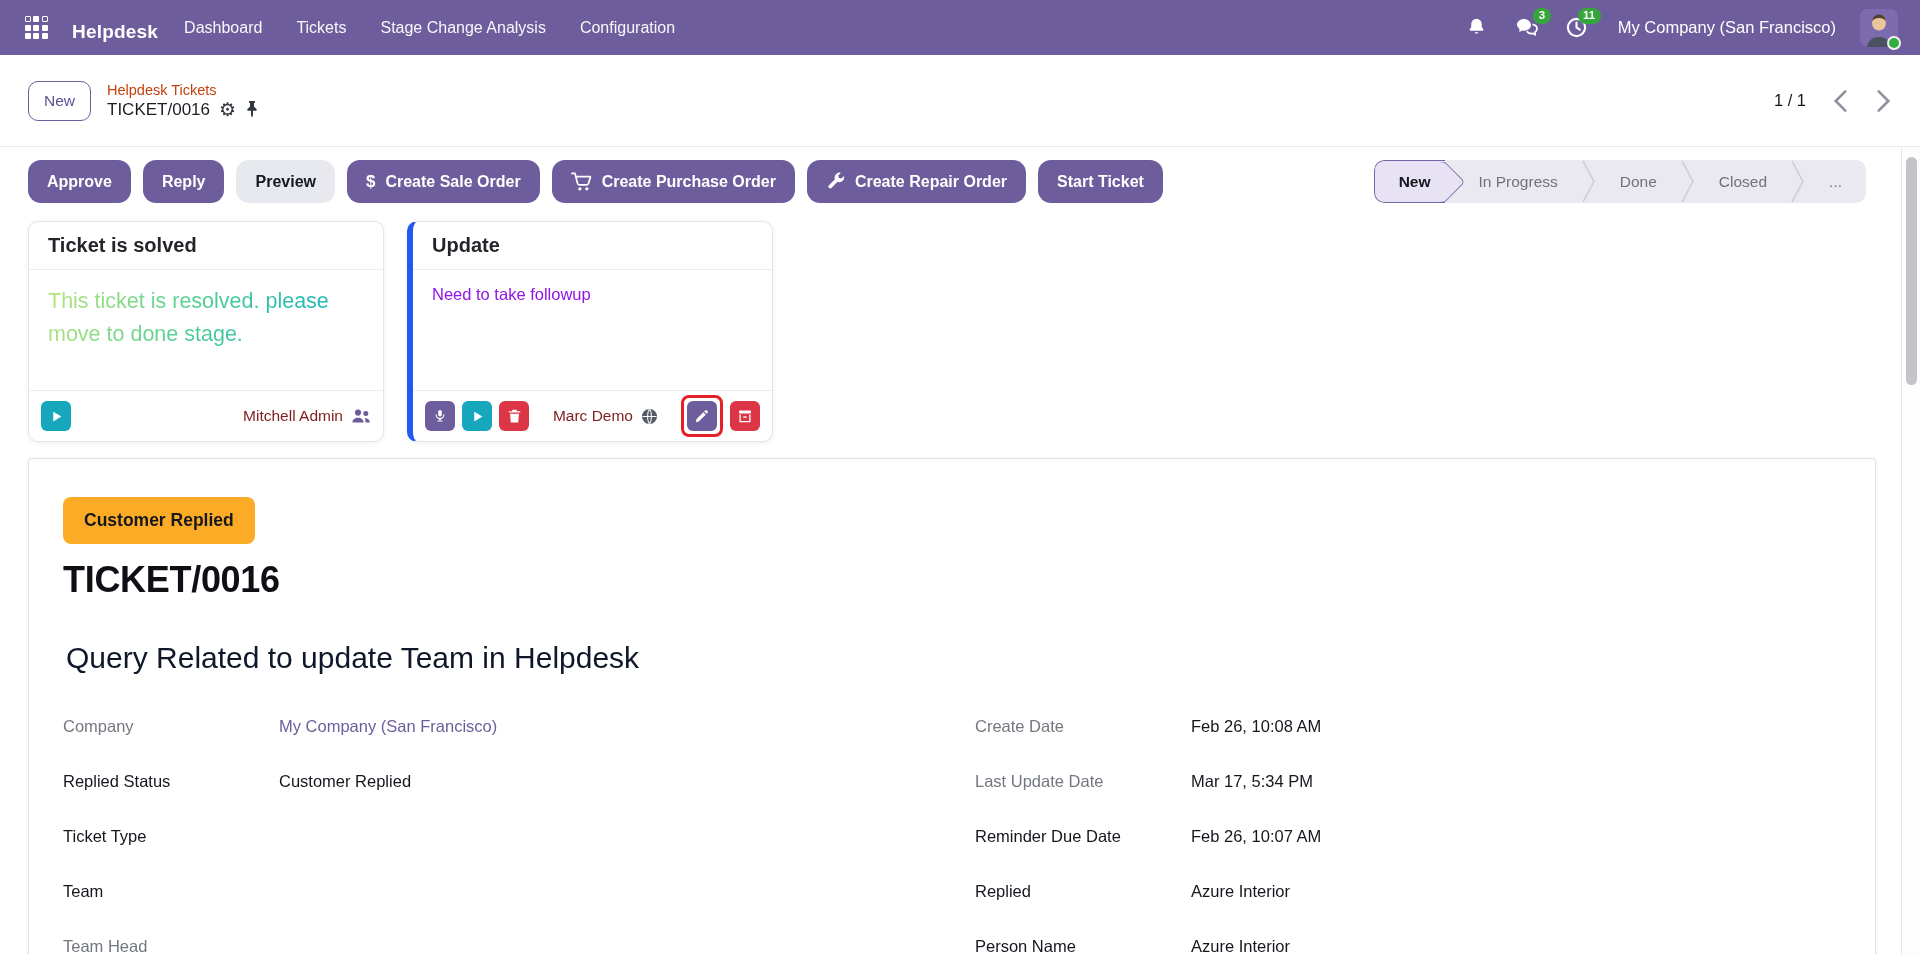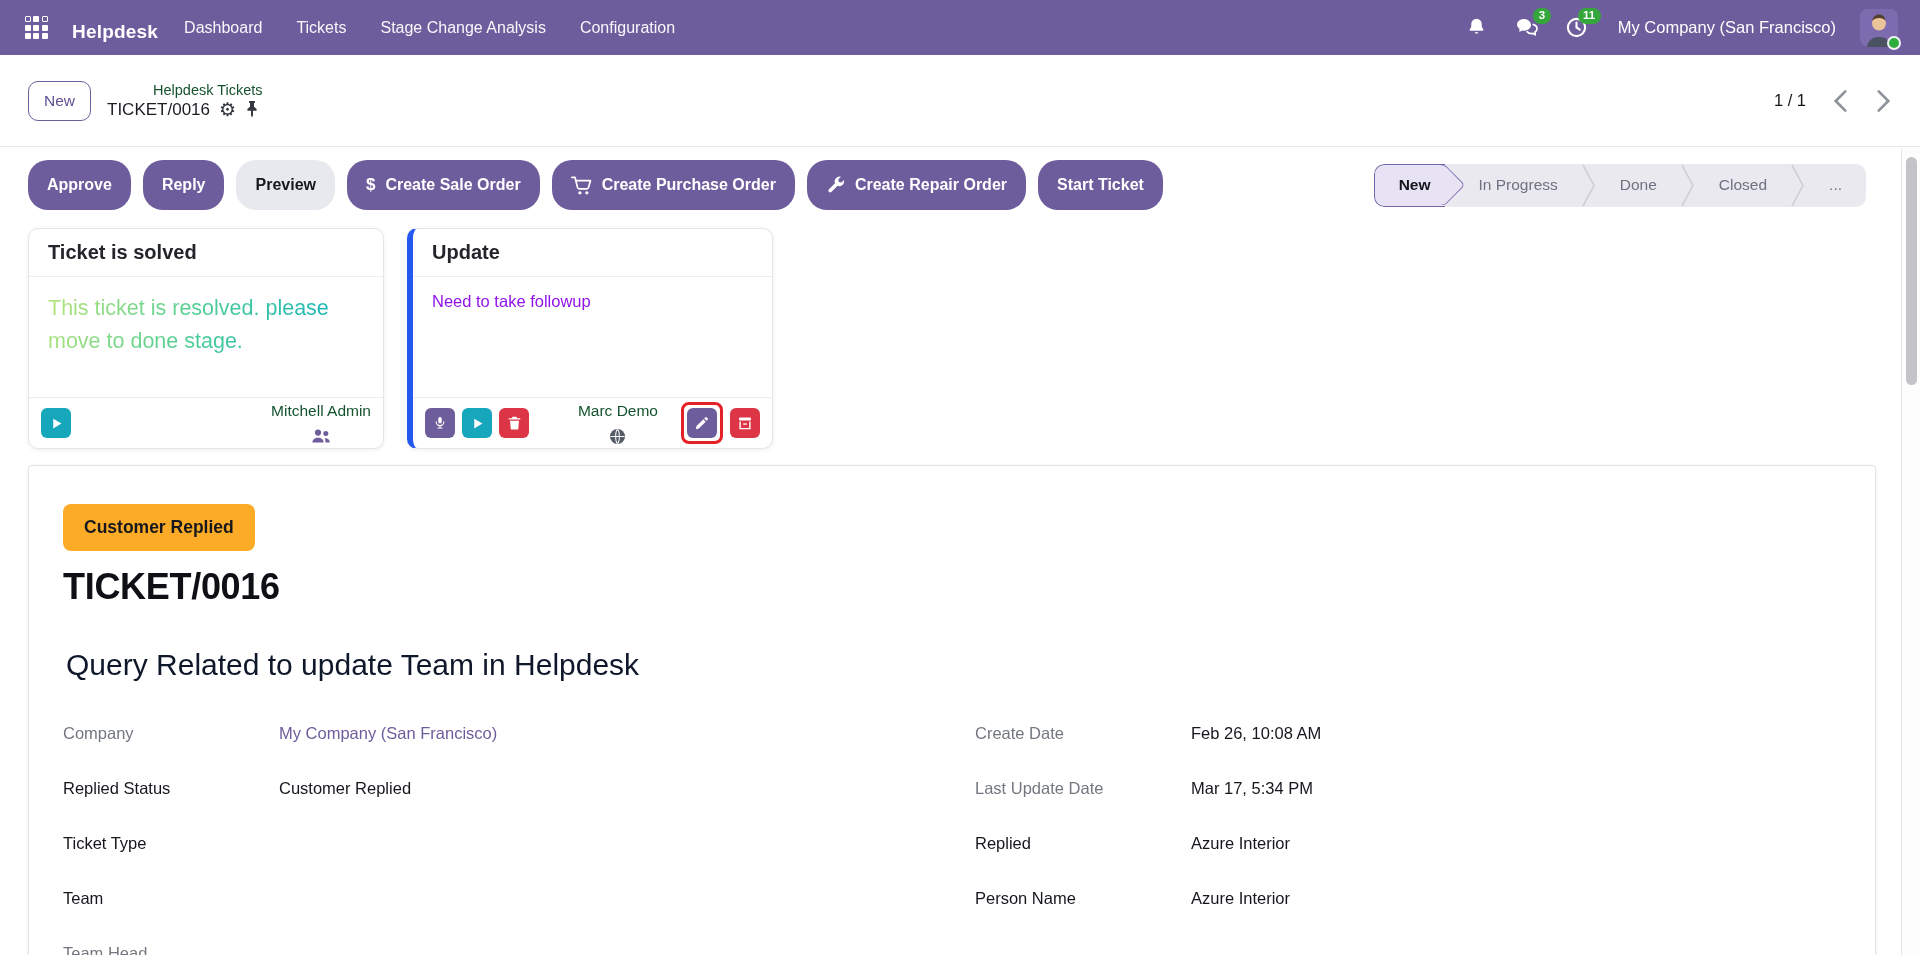--- a/index.html
+++ b/index.html
@@ -28,30 +28,30 @@
   .avatar svg { border-radius:8px; }
   .status-dot { position:absolute; right:-3px; bottom:-3px; width:14px; height:14px;
     background:#2fae3e; border:2px solid #f2f2f6; border-radius:50%; }
 
   
   .control-panel { height:92px; background:#fff; display:flex; align-items:center;
     padding:0 28px; border-bottom:1px solid #e7e7ec; }
   .btn-new { background:#fff; border:1px solid #6e5d9c; color:#5f4f92; font-size:15.5px;
     padding:10px 15px; border-radius:10px; cursor:pointer; font-family:inherit; }
   .breadcrumbs { margin-left:16px; display:flex; flex-direction:column; gap:2px; }
-  .bc-parent { color:#14532d; font-size:14.5px; cursor:pointer;margin-left:46px; }
+  .bc-parent { color:#c2410c; font-size:14.5px; cursor:pointer; }
   .bc-current { color:#1c1e24; font-size:17px; font-weight:500; display:flex; align-items:center; gap:9px; }
   .gear-glyph { font-size:19px; color:#2f333b; cursor:pointer; line-height:1; }
   .pager { margin-left:auto; display:flex; align-items:center; gap:26px; }
   .pager-count { font-size:16.5px; color:#14161c; }
   .pager-arrow { cursor:pointer; display:flex; }
 
   
   .action-bar { display:flex; align-items:center; gap:12px; padding:13px 28px 0 28px; background:#fff; }
-  .btn { height:50px; border:none; border-radius:20px; font-family:inherit; font-size:16px;
+  .btn { height:43px; border:none; border-radius:13px; font-family:inherit; font-size:16px;
     font-weight:600; padding:0 19px; display:inline-flex; align-items:center; gap:10px; cursor:pointer; }
   .btn-primary { background:#6e5d9c; color:#fff; }
   .btn-secondary { background:#e7e9ee; color:#16181d; }
   .dollar-glyph { font-size:17px; font-weight:700; }
 
   .stage-bar { margin-left:auto; margin-right:26px; height:43px; background:#e9e9ef; border-radius:10px;
     display:flex; align-items:stretch; overflow:hidden; }
   .stage { position:relative; display:flex; align-items:center; padding:0 24px; color:#6e7280;
     font-size:15.5px; cursor:pointer; }
   .stage-sep { align-self:center; }
@@ -72,21 +72,21 @@
   .gradient-text { font-size:21.5px; line-height:1.55; font-weight:500;
     background:linear-gradient(115deg,#b9e57a 0%,#52cf92 48%,#0fb0c3 100%);
     -webkit-background-clip:text; background-clip:text; color:transparent; width:290px; }
   .violet-text { font-size:16.5px; color:#9213ea; font-weight:500; }
   .note-footer { border-top:1px solid #ececf1; padding:10px 12px; display:flex; align-items:center; gap:7px; height:51px; }
   .mini-btn { width:30px; height:30px; border:none; border-radius:6px; display:inline-flex;
     align-items:center; justify-content:center; cursor:pointer; flex:0 0 auto; }
   .mini-teal { background:#17a7bd; }
   .mini-purple { background:#6e5d9c; }
   .mini-red { background:#dc3545; }
-  .author { margin-left:auto; color:#14532d; font-size:15.5px; display:flex; align-items:center; gap:8px;flex-direction:column; }
+  .author { margin-left:auto; color:#7f1d1d; font-size:15.5px; display:flex; align-items:center; gap:8px; }
   .annotation-box { border:3px solid #e42127; border-radius:8px; padding:3px; display:inline-flex; margin-left:16px; }
 
   
   .sheet { margin:16px 44px 0 28px; background:#fff; border:1px solid #e2e2e8;
     border-radius:4px 4px 0 0; box-shadow:0 1px 4px rgba(40,40,60,.07);
     padding:38px 40px 60px 34px; height:600px; }
   .status-pill { display:inline-block; background:#fcab26; color:#16181d; font-size:17.5px;
     font-weight:700; padding:13px 21px; border-radius:8px; cursor:default; }
   .ticket-name { margin-top:15px; font-size:36px; font-weight:800; color:#0e1015; letter-spacing:-.3px; }
   .ticket-subject { margin-top:40px; margin-left:3px; font-size:30px; font-weight:500; color:#0f172a; }
@@ -339,20 +339,24 @@
     <div class="field-col">
       <div class="field-row">
         <span class="field-label muted">Create Date</span>
         <span class="field-value">Feb 26, 10:08 AM</span>
       </div>
       <div class="field-row">
         <span class="field-label muted">Last Update Date</span>
         <span class="field-value">Mar 17, 5:34 PM</span>
       </div>
       <div class="field-row">
+        <span class="field-label">Reminder Due Date</span>
+        <span class="field-value">Feb 26, 10:07 AM</span>
+      </div>
+      <div class="field-row">
         <span class="field-label">Replied</span>
         <span class="field-value">Azure Interior</span>
       </div>
       <div class="field-row">
         <span class="field-label">Person Name</span>
         <span class="field-value">Azure Interior</span>
       </div>
     </div>
   </div>
 </div>

